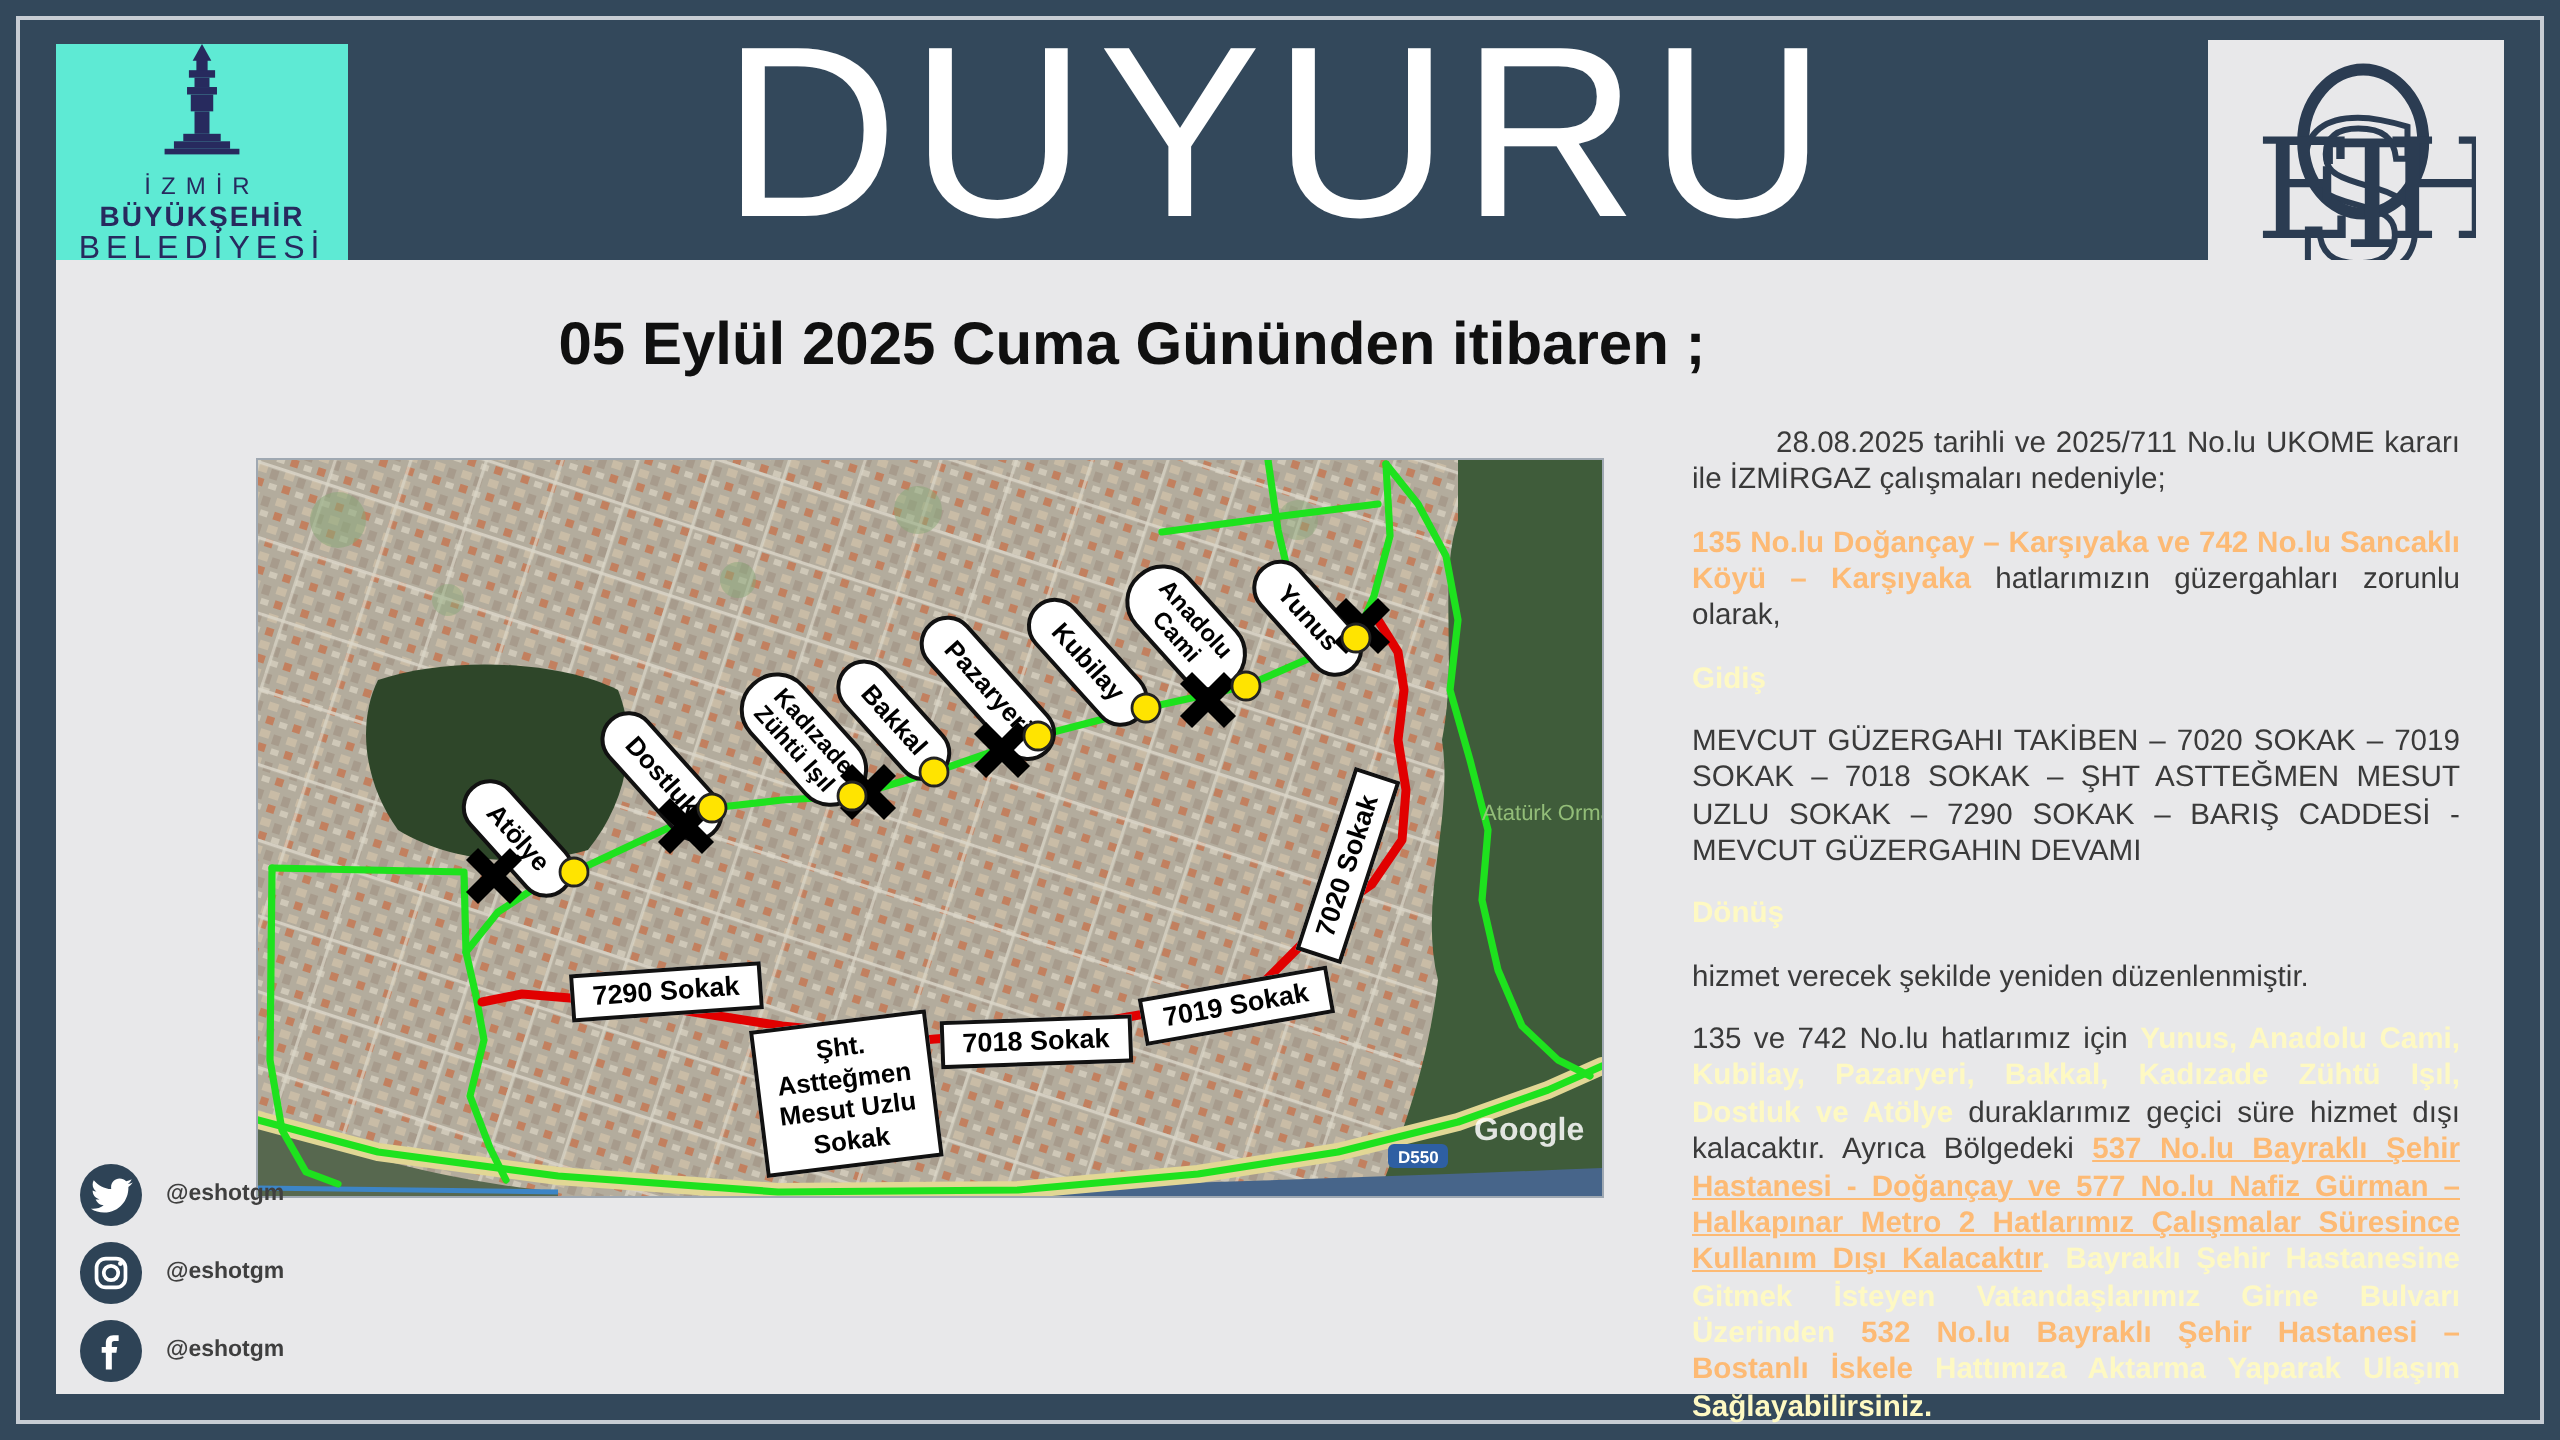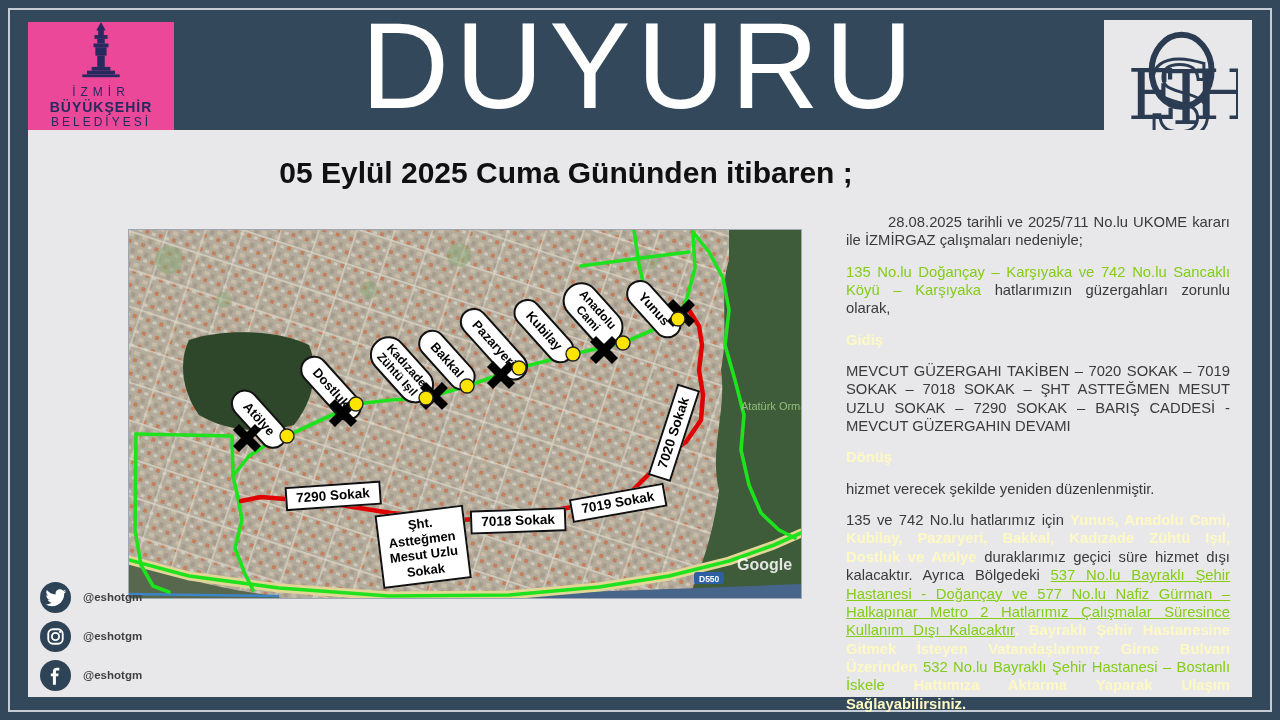--- a/index.html
+++ b/index.html
@@ -2,41 +2,41 @@
 <html><head>
 <meta charset="utf-8">
 <style>
   html,body{margin:0;padding:0;}
   body{width:1280px;height:720px;overflow:hidden;background:#33485B;font-family:"Liberation Sans","DejaVu Sans",sans-serif;}
   #page{position:absolute;left:0;top:0;width:1280px;height:720px;background:#33485B;}
   #frame-line{position:absolute;left:8px;top:8px;right:8px;bottom:8px;border:2px solid #C7CDD4;pointer-events:none;}
   #panel{position:absolute;left:28px;top:130px;width:1224px;height:567px;background:#E8E8EA;}
   
   #title{position:absolute;left:0;top:0;width:1280px;height:132px;line-height:132px;text-align:center;color:#FFFFFF;font-size:122px;font-weight:400;letter-spacing:6px;}
-  #izmir-logo{position:absolute;left:28px;top:22px;width:146px;height:121px;background:#ec4899;text-align:center;color:#272A5E;}
+  #izmir-logo{position:absolute;left:28px;top:22px;width:146px;height:121px;background:#5eead4;text-align:center;color:#272A5E;}
   #izmir-logo .l1{font-size:12px;letter-spacing:5px;margin-top:1px;}
   #izmir-logo .l2{font-size:14px;font-weight:bold;letter-spacing:1px;}
-  #izmir-logo .l3{font-size:12px;letter-spacing:3px;}
+  #izmir-logo .l3{font-size:16px;letter-spacing:3px;}
   #eshot-logo{position:absolute;left:1104px;top:20px;width:148px;height:158px;background:#E8E8EA;display:flex;align-items:flex-start;justify-content:center;}
   #subtitle{position:absolute;left:28px;top:156px;width:1076px;text-align:center;font-size:30px;font-weight:bold;color:#101010;}
   
   #map{position:absolute;left:128px;top:229px;width:672px;height:368px;overflow:hidden;border:1px solid #9FA8B2;background:#B3AC9D;}
   #map svg{position:absolute;left:0;top:0;}
   #map-labels{position:absolute;left:0;top:0;width:672px;height:368px;}
   .pill{position:absolute;background:#FFFFFF;border:2.5px solid #111;border-radius:18px;padding:5px 13px;font-weight:bold;font-size:13px;color:#000;text-align:center;white-space:nowrap;line-height:1.05;}
   .pill.two{font-size:12px;padding:4px 10px;}
   .streetbox{position:absolute;background:#FFFFFF;border:2px solid #111;padding:2px 9px;font-weight:bold;font-size:13.5px;color:#000;text-align:center;white-space:nowrap;line-height:1.2;}
   .streetbox.multi{font-size:13px;padding:4px 8px;}
   
   #ann{position:absolute;left:833px;top:200px;width:410px;color:#3A3A3A;font-size:14.8px;line-height:1.24;text-align:justify;}
   #ann p{margin:13px;}
   #ann p.gap{margin-top:13px;}
   #ann .ind{display:inline-block;width:42px;}
   #ann .b{font-weight:bold;color:#fef9c3;}
-  #ann .r{color:#84cc16;font-weight:normal;}
+  #ann .r{color:#fdba74;font-weight:bold;}
   #ann .u{text-decoration:underline;}
   
   #legend{position:absolute;left:170px;top:622px;width:640px;}
   .leg-row{display:flex;align-items:center;height:30px;}
   .leg-swatch{width:44px;height:7px;margin-right:12px;flex:0 0 auto;}
   .leg-label{font-size:17px;font-weight:bold;color:#1B1B1B;white-space:nowrap;}
   
   #social{position:absolute;left:40px;top:578px;}
   .soc-row{display:flex;align-items:center;height:38px;margin-bottom:1px;}
   .soc-ico{width:31px;height:31px;margin-right:12px;flex:0 0 auto;}

